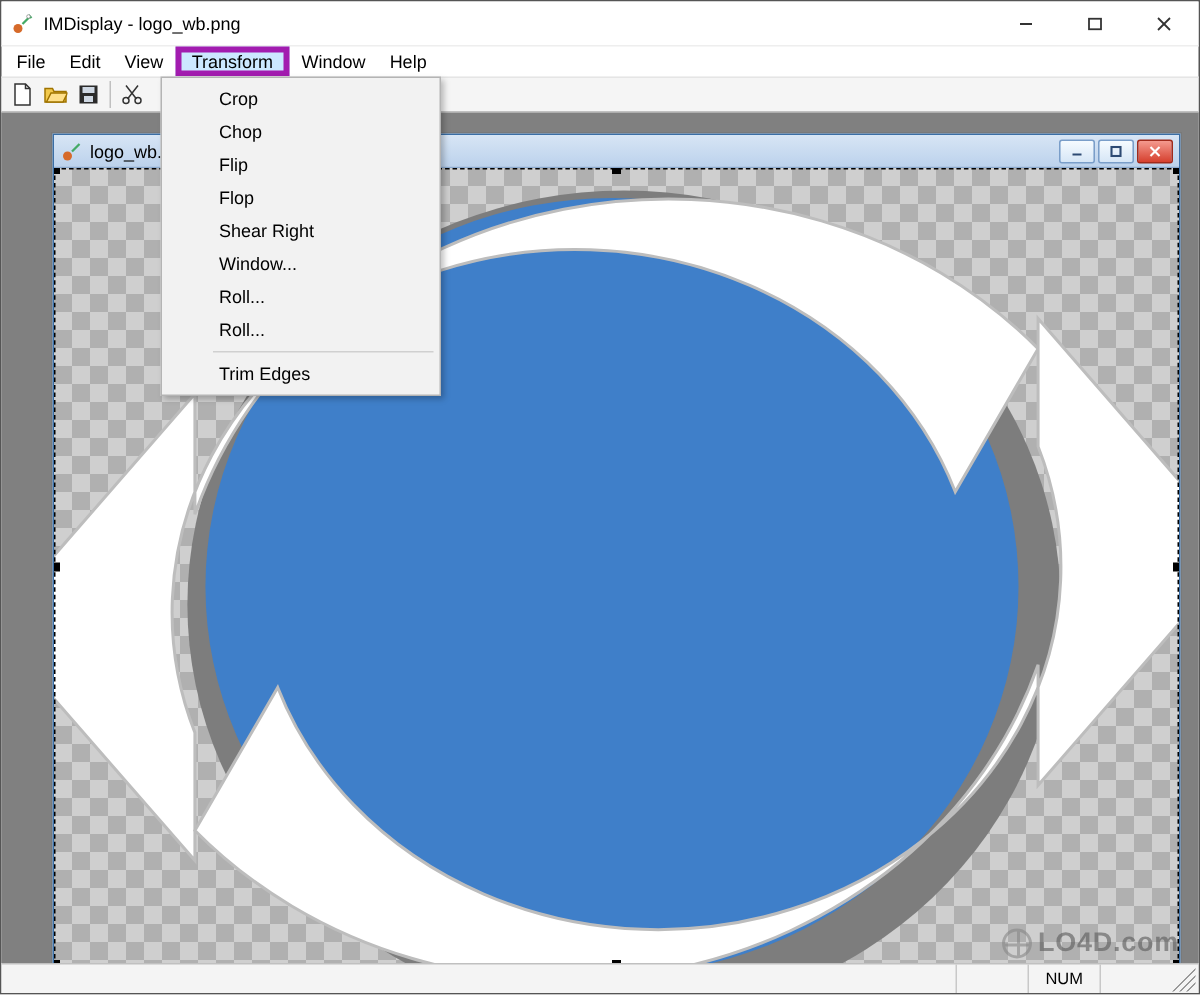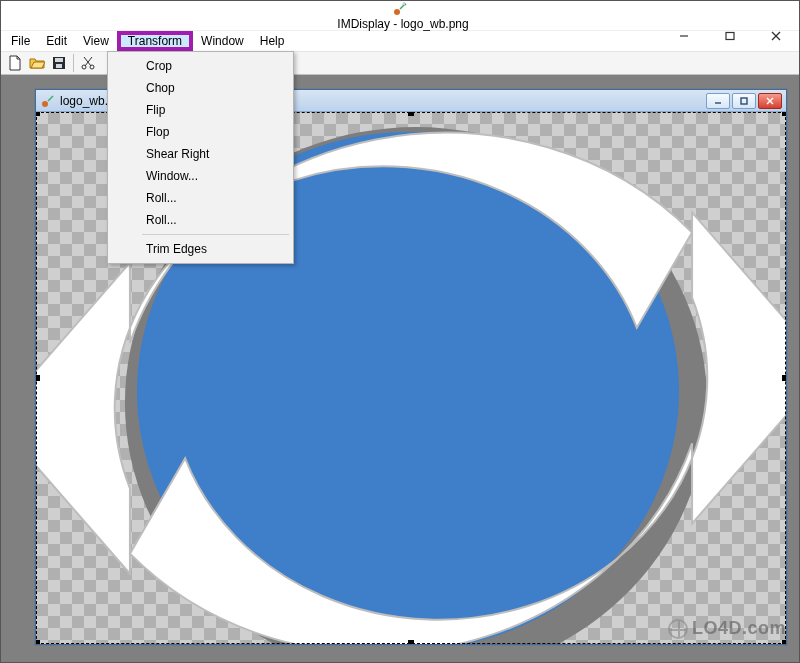--- a/index.html
+++ b/index.html
@@ -25,21 +25,20 @@
   }
 
   
   .title-bar {
     height: 30px;
     background: #fff;
     display: flex;
     align-items: center;
     padding: 0 0 0 6px;
     border-bottom: 1px solid #eee;
-    flex-direction: column;
   }
   .title-bar .app-icon {
     width: 16px; height: 16px;
     margin-right: 6px;
     position: relative;
   }
   .app-icon svg { width: 16px; height: 16px; display:block; }
   .title-text { color: #000; font-size: 12px; }
   .win-controls {
     margin-left: auto;
@@ -418,20 +417,27 @@
           <div class="handle h-ml"></div>
           <div class="handle h-mr"></div>
           <div class="handle h-bl"></div>
           <div class="handle h-bm"></div>
           <div class="handle h-br"></div>
         </div>
       </div>
     </div>
   </div>
 
+  <div class="status-bar">
+    <div class="status-spacer"></div>
+    <div class="status-cell"></div>
+    <div class="status-cell">NUM</div>
+    <div class="status-cell"></div>
+    <div class="resize-grip"></div>
+  </div>
 
 </div>
 
 <div class="dropdown">
   <div class="gutter"></div>
   <div class="dd-item">Crop</div>
   <div class="dd-item">Chop</div>
   <div class="dd-item">Flip</div>
   <div class="dd-item">Flop</div>
   <div class="dd-item">Shear Right</div>

